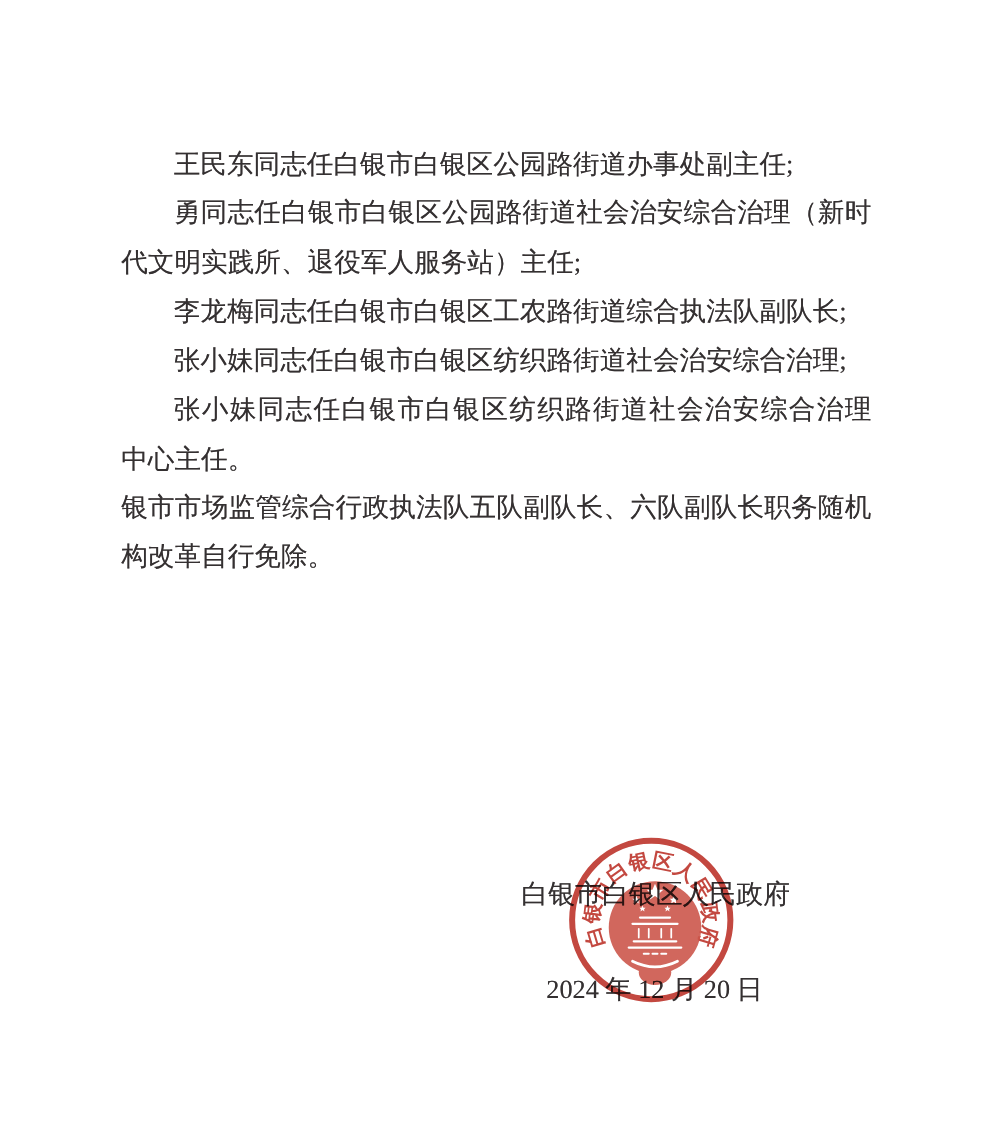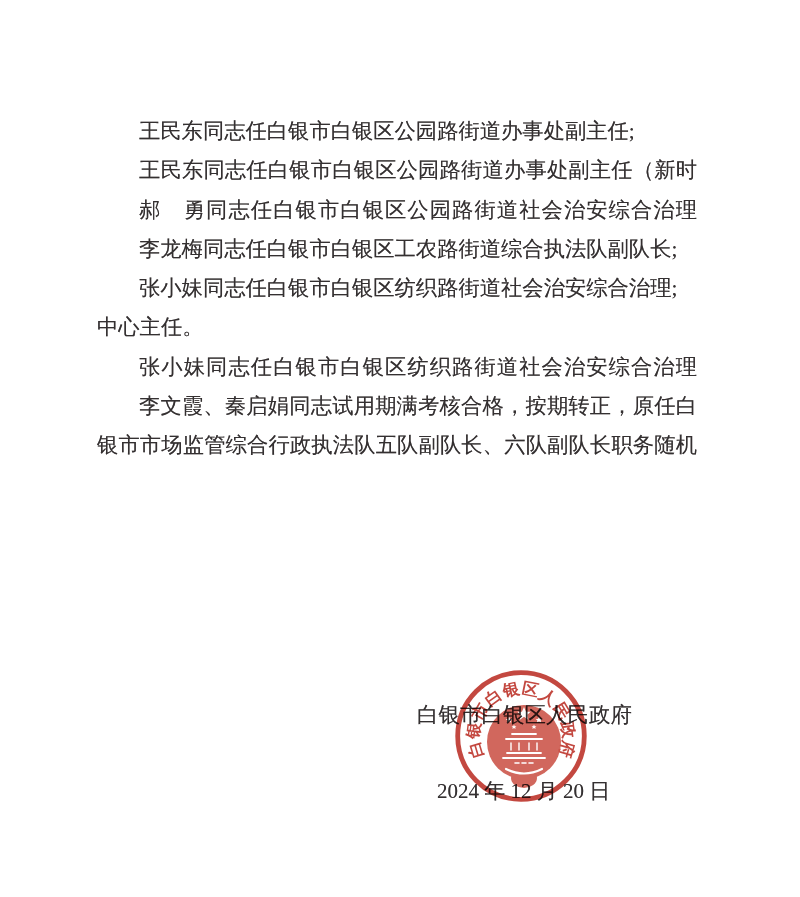--- a/index.html
+++ b/index.html
@@ -55,28 +55,28 @@
   .seal .emblem-line{stroke:#ffffff;fill:none;stroke-linecap:round;}
   .seal .emblem-star{fill:#ffffff;}
 </style>
 </head>
 <body>
 
 <div class="page">
 
   <section class="body-text">
     <div class="ln ind">王民东同志任白银市白银区公园路街道办事处副主任;</div>
-    <div class="ln ind j">王民东同志任白银市白银区公园路街道办事处副主任（新时</div>
-    <div class="ln ind j">郝　勇同志任白银市白银区公园路街道社会治安综合治理</div>
+    <div class="ln ind j">勇同志任白银市白银区公园路街道社会治安综合治理（新时</div>
+    <div class="ln">代文明实践所、退役军人服务站）主任;</div>
     <div class="ln ind">李龙梅同志任白银市白银区工农路街道综合执法队副队长;</div>
     <div class="ln ind">张小妹同志任白银市白银区纺织路街道社会治安综合治理;</div>
+    <div class="ln ind j">张小妹同志任白银市白银区纺织路街道社会治安综合治理</div>
     <div class="ln">中心主任。</div>
-    <div class="ln ind j">张小妹同志任白银市白银区纺织路街道社会治安综合治理</div>
-    <div class="ln ind j">李文霞、秦启娟同志试用期满考核合格，按期转正，原任白</div>
     <div class="ln j">银市市场监管综合行政执法队五队副队长、六队副队长职务随机</div>
+    <div class="ln">构改革自行免除。</div>
   </section>
 
   <div class="sig-org">白银市白银区人民政府</div>
   <div class="sig-date">2024 年 12 月 20 日</div>
 
   <div class="seal">
     <svg viewBox="0 0 136 136" width="136" height="136" aria-hidden="true">
 
       <circle class="ring" cx="68" cy="68" r="63.3" fill="none" stroke-width="4.8"></circle>
 

